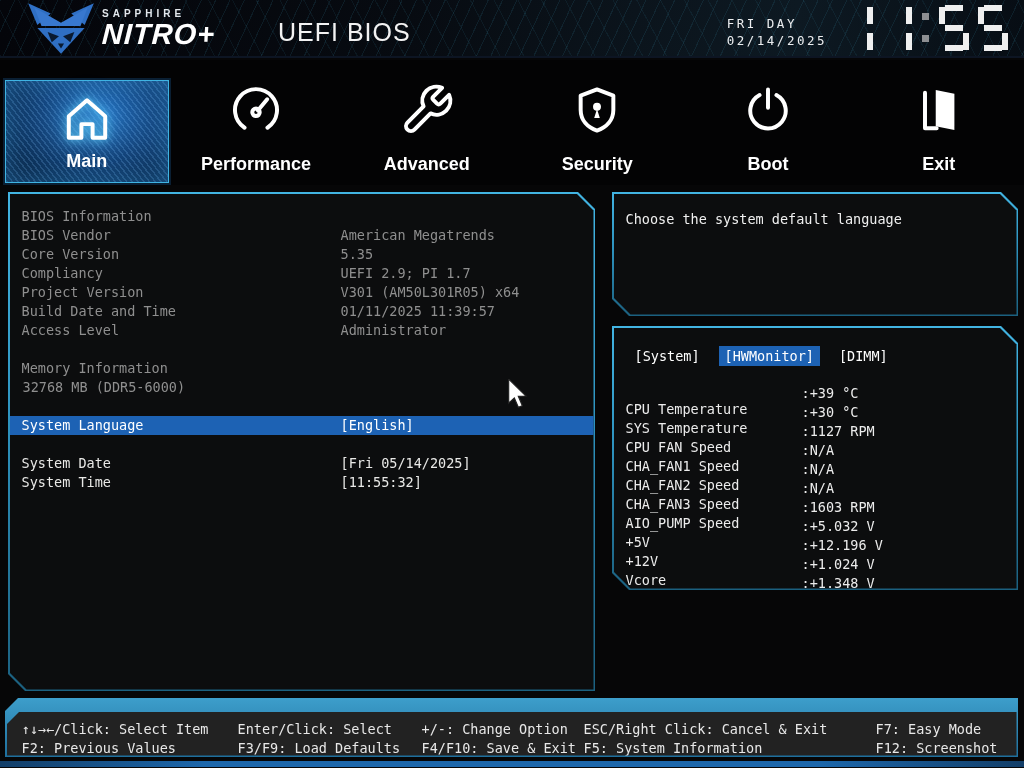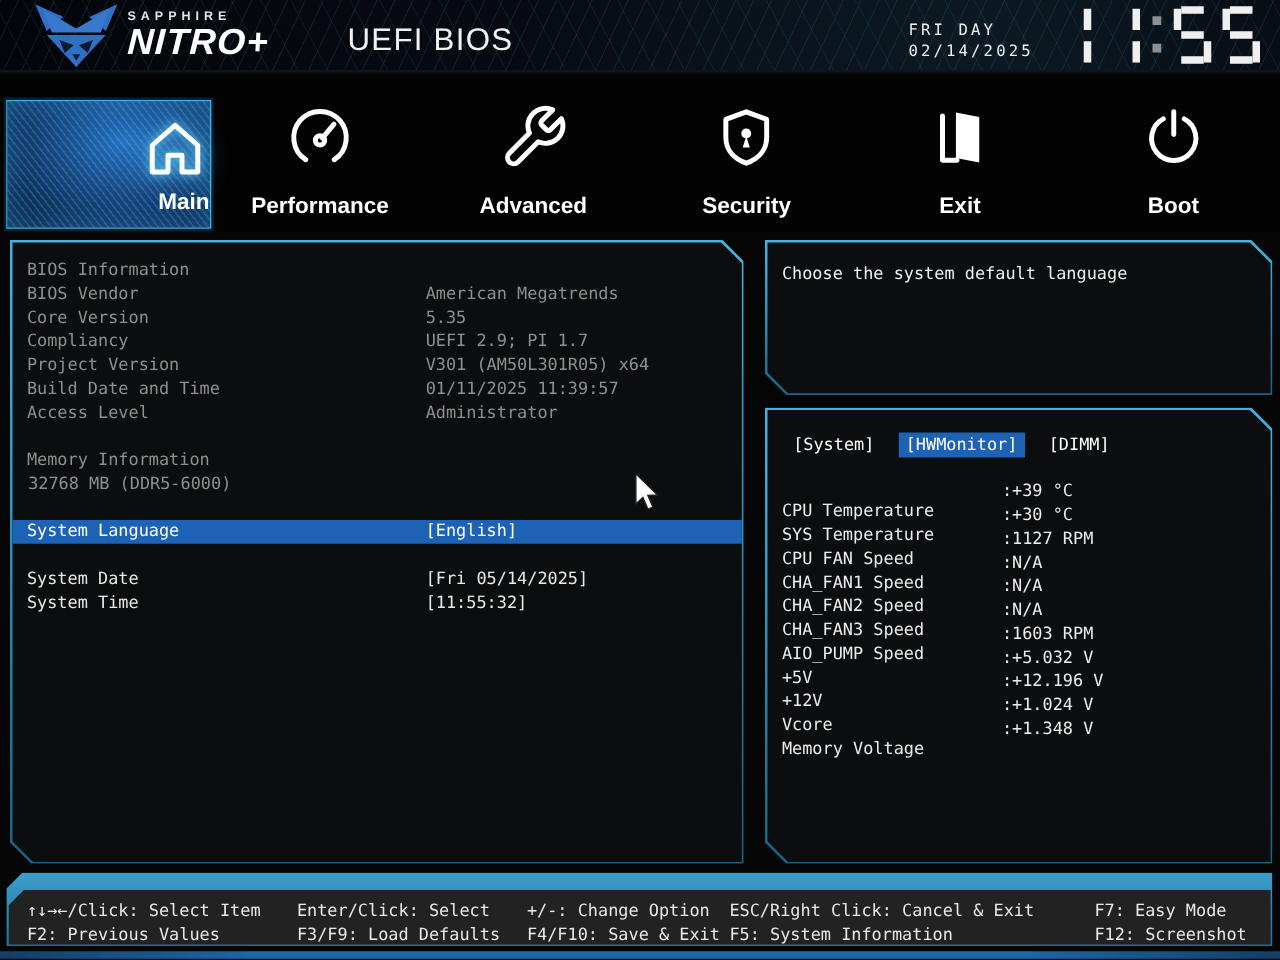--- a/index.html
+++ b/index.html
@@ -51,33 +51,32 @@
     font-family:"Liberation Sans",sans-serif; font-weight:bold; font-size:18px;
     color:#fff; padding-bottom:10px;
   }
   .tab.active {
     margin:20px 2px 2px 5px;
     border:1px solid var(--accent,#3fb4e3);
     box-shadow:0 0 0 2px #0a1f33, inset 0 0 24px rgba(50,150,225,0.45);
     background-image:
       repeating-linear-gradient(52deg, rgba(130,195,255,0.20) 0 1.5px, rgba(15,55,105,0.05) 1.5px 4.5px),
       radial-gradient(ellipse at 58% 32%, #2574c4 0%, #164982 42%, #0b2c50 78%, #081f3a 100%);
-    align-items: flex-end;
   }
   .tab.active .icon svg { filter:drop-shadow(0 0 4px #5cc9f2) drop-shadow(0 0 10px rgba(80,180,240,0.65)); }
   
   .bevel { position:absolute; background:linear-gradient(180deg,#42b4e2 0%,#2e93bf 45%,#1b607f 100%);padding-left:20px; }
   .bevel, .bevel > .inner { clip-path:polygon(0 0, calc(100% - 17px) 0, 100% 17px, 100% 100%, 17px 100%, 0 calc(100% - 17px)); }
   .bevel > .inner { position:absolute; inset:1.5px; background:#0c0d0e; }
   .footer.bevel, .footer.bevel > .inner { clip-path:polygon(13px 0, 100% 0, 100% 100%, 0 100%, 0 13px); }
   .footer.bevel { background:linear-gradient(180deg,#3d9ecb,#1e6f9d); }
   .footer.bevel > .inner { background:#222222;margin-top:12px; }
   .left-panel  { left:8px;  top:192px; width:587px; height:499px; }
   .help-box    { left:612px; top:192px; width:406px; height:124px; }
-  .monitor-box { left:612px; top:326px; width:406px; height:365px; }
+  .monitor-box { left:612px; top:326px; width:406px; height:264px; }
   .footer      { left:5px; top:698px; width:1013px; height:59px; }
   
   .left-panel .inner { padding-top:13px; font-size:13.5px; color:#8f8f8f; }
   .row { display:flex; align-items:center; height:19px; }
   .row .lbl { width:331px; padding-left:12px; white-space:pre; }
   .row .val { white-space:pre; }
   .row.white, .row.white .val { color:#e9e9e7; }
   .spacer { height:19px; }
   .mem-row .val { padding-left:13px; }
   .row.hl { background:var(--highlight,#1d62b4); color:#fff; }
@@ -198,35 +197,35 @@
             <circle cx="12" cy="10.6" r="1.7" fill="#fff"></circle>
             <path d="M12 11.6 L10.8 15.4 H13.2 Z" fill="#fff"></path>
           </svg>
         </span>
         <span class="label">Security</span>
       </div>
 
       <div class="tab">
         <span class="icon">
           <svg viewBox="0 0 24 24">
+            <path fill="none" stroke="#fff" stroke-width="1.7" stroke-linecap="round" stroke-linejoin="round" d="M12 3.2 V11"></path>
+            <path fill="none" stroke="#fff" stroke-width="1.7" stroke-linecap="round" stroke-linejoin="round" d="M8.4 5.6 a7.6 7.6 0 1 0 7.2 0"></path>
+          </svg>
+        </span>
+        <span class="label">Boot</span>
+      </div>
+
+      <div class="tab">
+        <span class="icon">
+          <svg viewBox="0 0 24 24">
             <path fill="none" stroke="#fff" stroke-width="1.7" stroke-linecap="round" stroke-linejoin="round" d="M6 4.6 V19.8 H11"></path>
             <path d="M10.6 3.4 L18.6 5 V20.6 L10.6 19 Z" fill="#fff"></path>
           </svg>
         </span>
         <span class="label">Exit</span>
-      </div>
-
-      <div class="tab">
-        <span class="icon">
-          <svg viewBox="0 0 24 24">
-            <path fill="none" stroke="#fff" stroke-width="1.7" stroke-linecap="round" stroke-linejoin="round" d="M12 3.2 V11"></path>
-            <path fill="none" stroke="#fff" stroke-width="1.7" stroke-linecap="round" stroke-linejoin="round" d="M8.4 5.6 a7.6 7.6 0 1 0 7.2 0"></path>
-          </svg>
-        </span>
-        <span class="label">Boot</span>
       </div>
 
   </div>
 
   <div class="bevel left-panel">
     <div class="inner">
       <div class="row">
         <span class="lbl">BIOS Information</span>
       </div>
 

